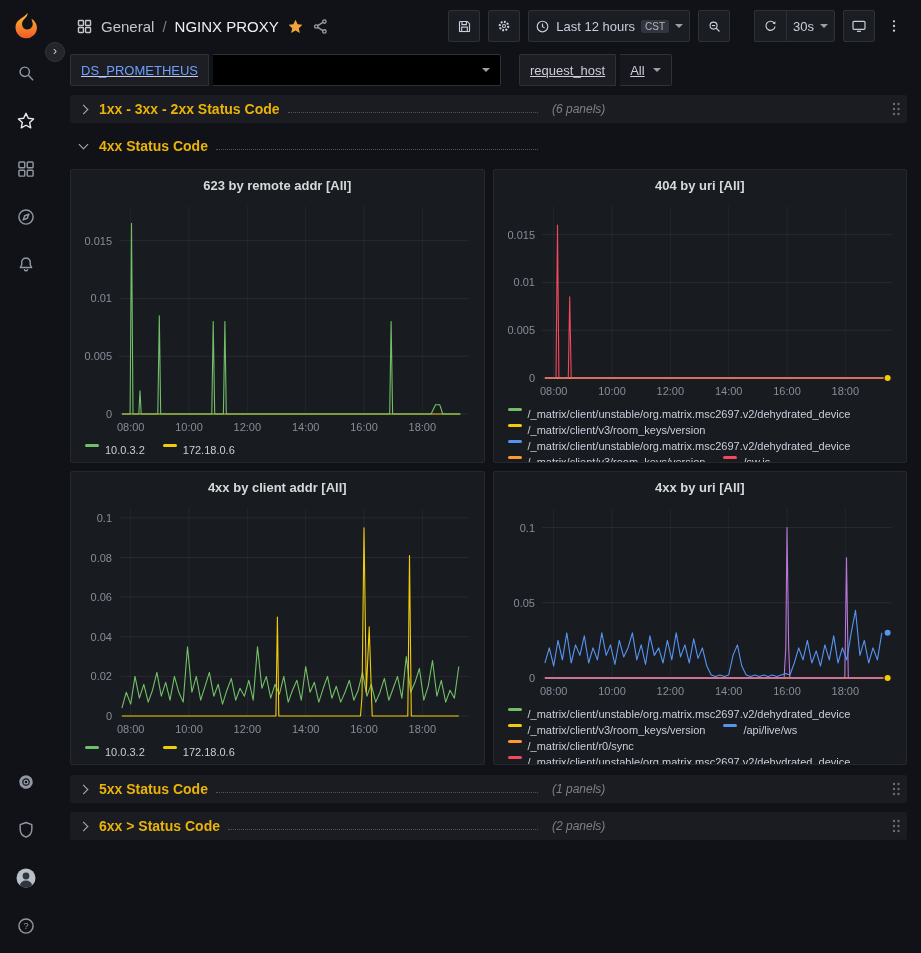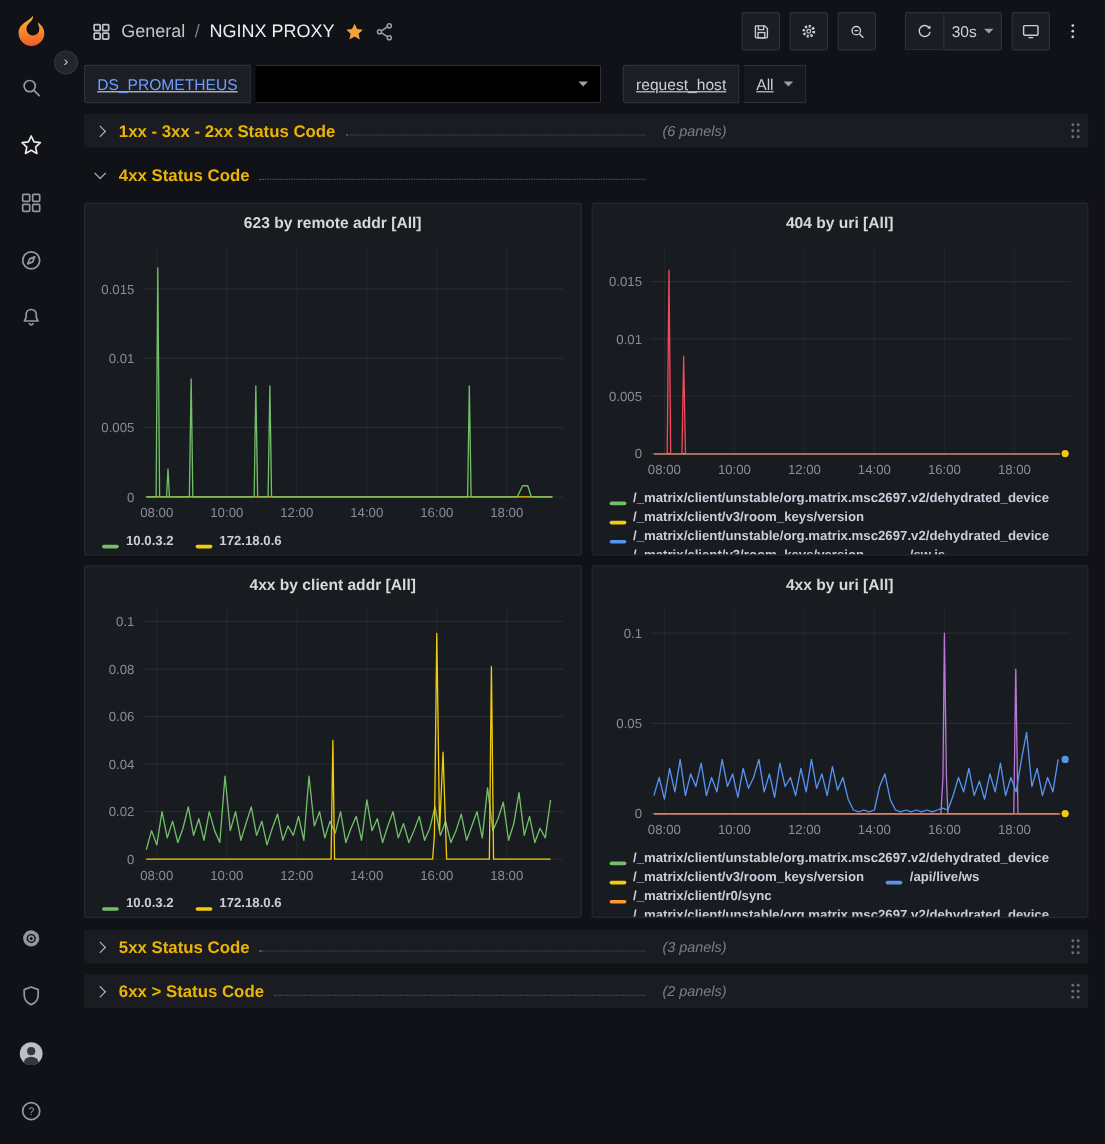--- a/index.html
+++ b/index.html
@@ -69,21 +69,21 @@
 
   .panel-grid { display:grid; grid-template-columns:1fr 1fr; gap:8px; grid-auto-rows:294px; margin-bottom:10px; }
   .panel { background:#181b1f; border:1px solid #26282e; border-radius:2px; display:flex; flex-direction:column;
     overflow:hidden; padding:0 8px; }
   .panel-title { height:30px; display:flex; align-items:center; justify-content:center; font-size:13px;
     font-weight:600; color:#d8d9da; cursor:pointer; flex:0 0 auto; }
   .chart-wrap { flex:0 0 auto; }
   svg text.tick { font-family:"Liberation Sans", sans-serif; font-size:11px; fill:#878d9a; }
   .legend { display:flex; flex-wrap:wrap; row-gap:4px; column-gap:18px; padding:2px 2px 6px 6px;
     font-size:11px; color:#ccccdc; overflow:hidden; }
-  .legend-item { display:inline-flex; align-items:flex-end; gap:6px; white-space:nowrap; cursor:pointer;font-weight:bold; }
+  .legend-item { display:inline-flex; align-items:flex-start; gap:6px; white-space:nowrap; cursor:pointer; }
   .swatch { width:14px; height:3px; border-radius:1.5px; display:inline-block; flex:0 0 auto; }
 </style>
 </head>
 <body>
 
 <div class="app">
 
   <nav class="sidebar">
     <div class="side-group">
       <div class="side-icon">
@@ -200,20 +200,29 @@
             <path d="M5 4h11.5L20 7.5V19a1 1 0 0 1-1 1H5a1 1 0 0 1-1-1V5a1 1 0 0 1 1-1z"></path>
             <path d="M8 4v5h7V4"></path>
             <rect x="7.5" y="13" width="9" height="7"></rect>
           </svg>
       </button>
       <button class="btn">
         <svg width="16" height="16" viewBox="0 0 24 24" style="stroke:#ccccdc;fill:none;stroke-width:3.4">
             <circle cx="12" cy="12" r="6.3" stroke-dasharray="2.7 2.1"></circle>
             <circle cx="12" cy="12" r="2.3" stroke-width="1.6"></circle>
           </svg>
+      </button>
+      <button class="btn">
+        <svg width="15" height="15" viewBox="0 0 24 24" style="stroke:#ccccdc;fill:none;stroke-width:1.8">
+            <circle cx="12" cy="12" r="8.5"></circle>
+            <path d="M12 7v5.2l3.4 2"></path>
+          </svg>
+        <span>Last 12 hours</span>
+        <span class="badge">CST</span>
+        <span class="caret"></span>
       </button>
       <button class="btn">
         <svg width="15" height="15" viewBox="0 0 24 24" style="stroke:#ccccdc;fill:none;stroke-width:1.8">
             <circle cx="10.5" cy="10.5" r="5.6"></circle>
             <line x1="14.8" y1="14.8" x2="20" y2="20"></line>
             <line x1="8" y1="10.5" x2="13" y2="10.5"></line>
           </svg>
       </button>
       <span class="btn-group">
         <button class="btn">
@@ -471,21 +480,21 @@
             </div>
         </section>
       </div>
 
       <div class="row-header collapsed">
         <div class="row-left">
           <span class="chev chev-r"></span>
           <span class="row-title">5xx Status Code</span>
           <span class="dots"></span>
         </div>
-        <span class="row-count">(3 panels)</span>
+        <span class="row-count">(1 panels)</span>
         <span class="spacer"></span>
         <svg class="drag-handle" width="10" height="16" viewBox="0 0 10 16" style="fill:#777b83">
             <circle cx="3" cy="3" r="1.2"></circle>
             <circle cx="7.5" cy="3" r="1.2"></circle>
             <circle cx="3" cy="8" r="1.2"></circle>
             <circle cx="7.5" cy="8" r="1.2"></circle>
             <circle cx="3" cy="13" r="1.2"></circle>
             <circle cx="7.5" cy="13" r="1.2"></circle>
           </svg>
       </div>

